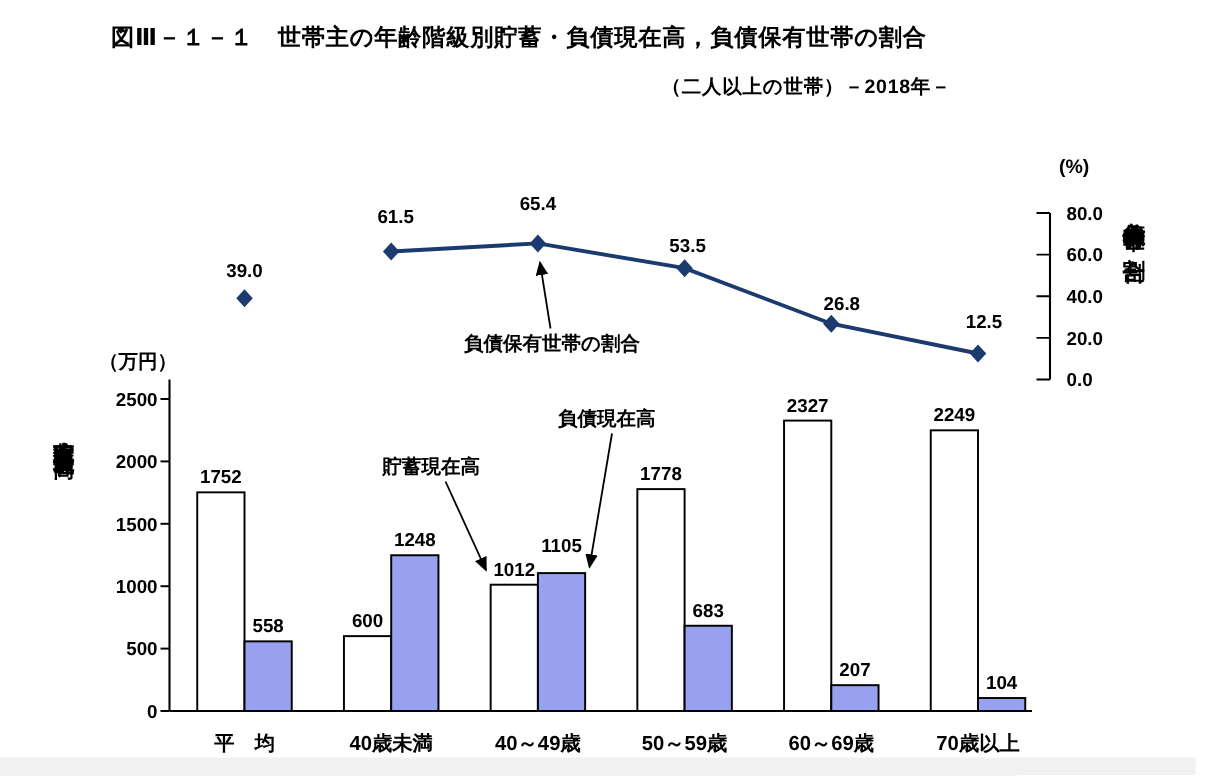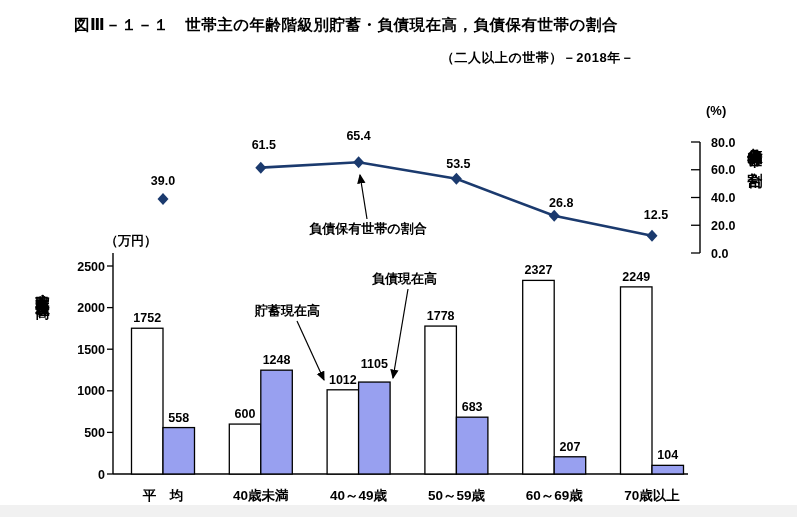--- a/index.html
+++ b/index.html
@@ -2,21 +2,21 @@
 <html><head>
 <meta charset="utf-8">
 <style>
   html,body{margin:0;padding:0;background:#fff;}
   .stage{
     position:relative;width:797px;height:517px;background:#ffffff;overflow:hidden;
     font-family:"Liberation Sans","DejaVu Sans",sans-serif;color:#000;
   }
   .title1{position:absolute;left:74px;top:15px;font-size:15.5px;font-weight:bold;letter-spacing:0.5px;white-space:nowrap;}
   .title2{position:absolute;left:441px;top:49px;font-size:13px;font-weight:bold;letter-spacing:0.5px;white-space:nowrap;text-align:center;}
-  .unit-left{position:absolute;left:66px;top:232px;font-size:13px;font-weight:bold;margin-left:39px;}
+  .unit-left{position:absolute;left:66px;top:232px;font-size:13px;font-weight:bold;}
   .unit-right{position:absolute;left:706px;top:103px;font-size:13px;font-weight:bold;}
   .vlabel{writing-mode:vertical-rl;text-orientation:upright;font-weight:bold;position:absolute;white-space:nowrap;}
   .vlabel-left{left:34px;top:283px;font-size:14px;letter-spacing:1px;}
   .vlabel-right{left:745px;top:136px;font-size:15px;letter-spacing:1px;}
   .footer-band{position:absolute;left:0;bottom:0;width:807px;height:12px;background:#f1f1f1;}
   svg.chart-canvas{position:absolute;left:0;top:0;}
   svg text{font-family:"Liberation Sans","DejaVu Sans",sans-serif;font-weight:bold;fill:#000;}
 </style>
 </head>
 <body>

